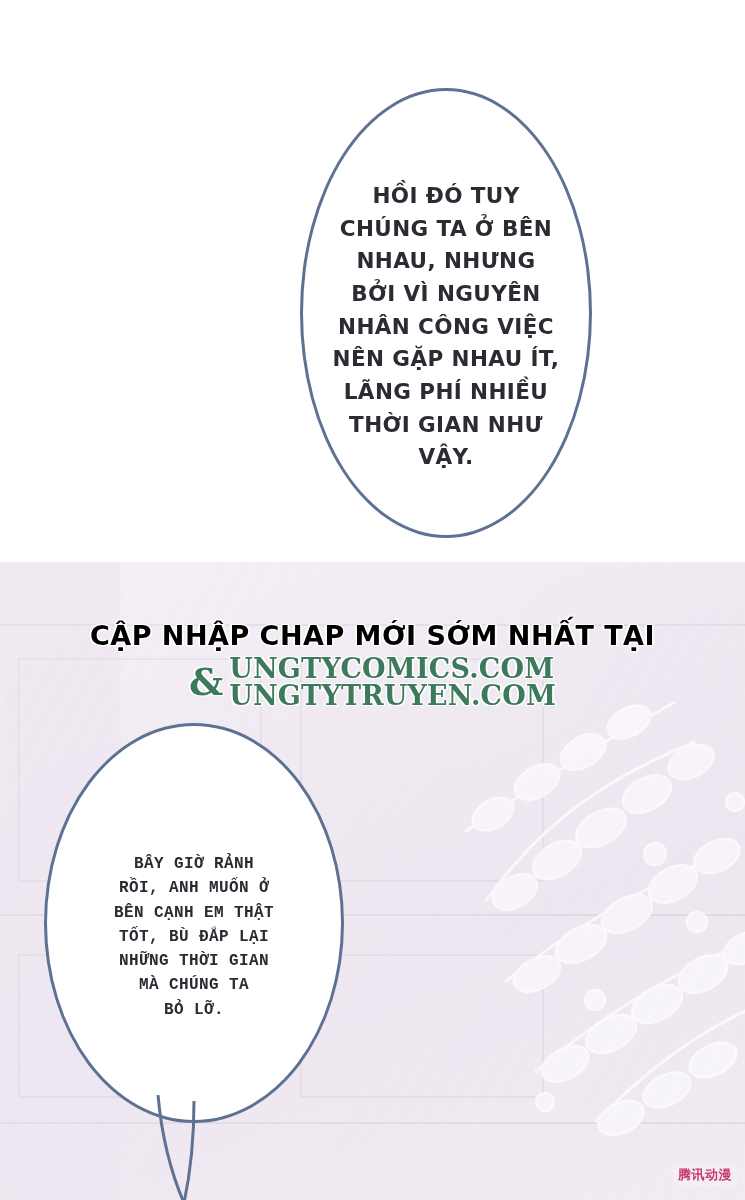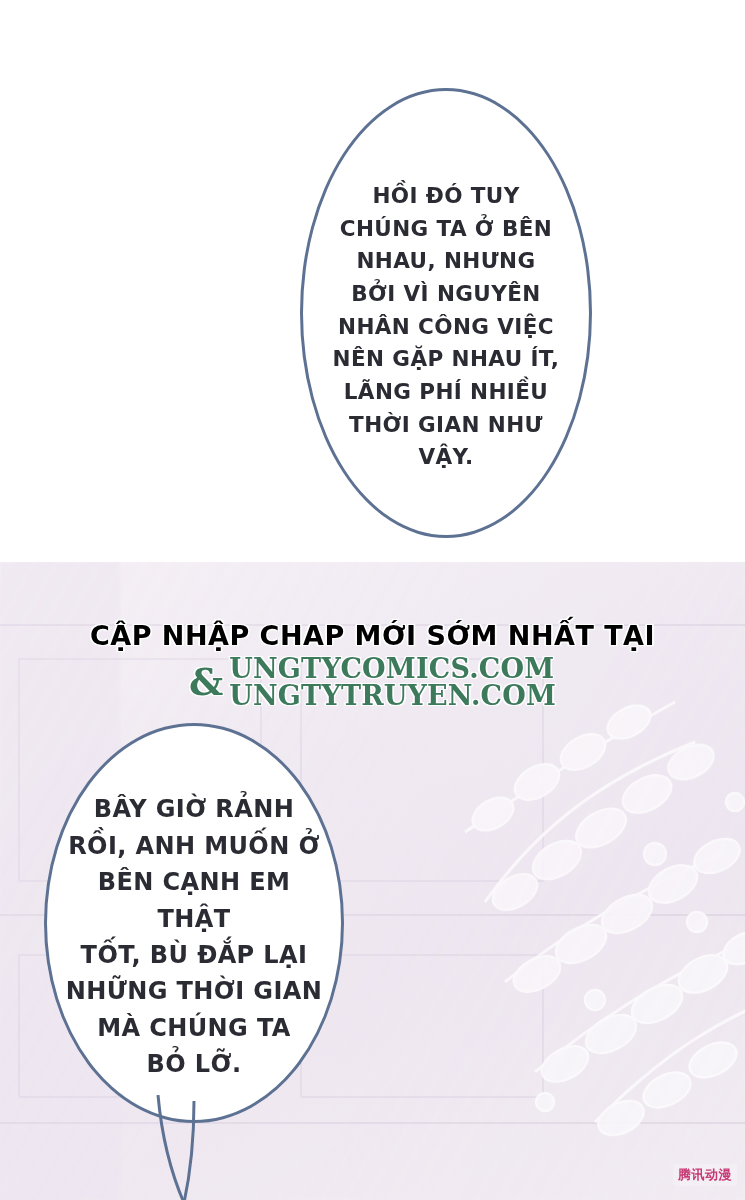--- a/index.html
+++ b/index.html
@@ -97,21 +97,22 @@
     font-size: 21.5px;
   }
 
   #bubble-2 {
     left: 44px;
     top: 723px;
     width: 300px;
     height: 400px;
   }
   #bubble-2 .bubble-text {
-    font-size: 24px;
+    font-size: 16px;
+    font-family: Liberation Mono, monospace;
   }
   
   .bubble-tail {
     position: absolute;
     left: 150px;
     top: 1095px;
     width: 60px;
     height: 110px;
   }
 

